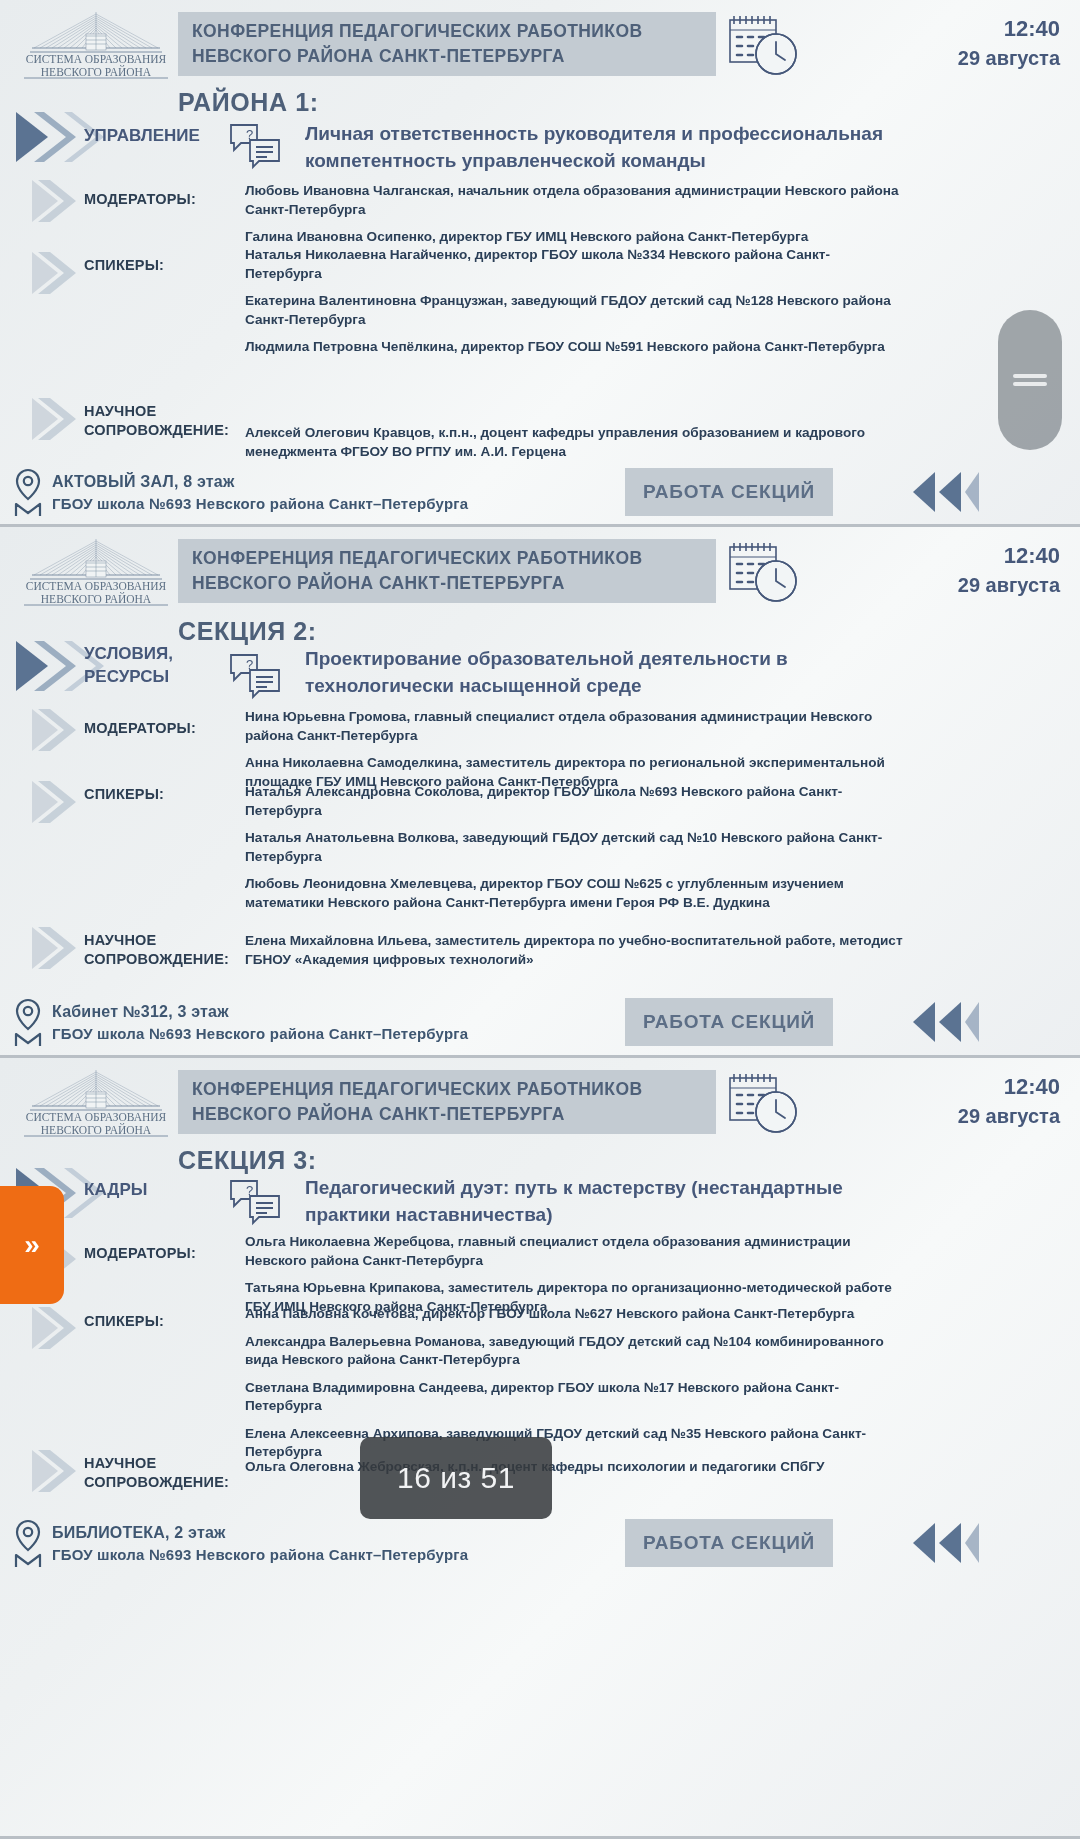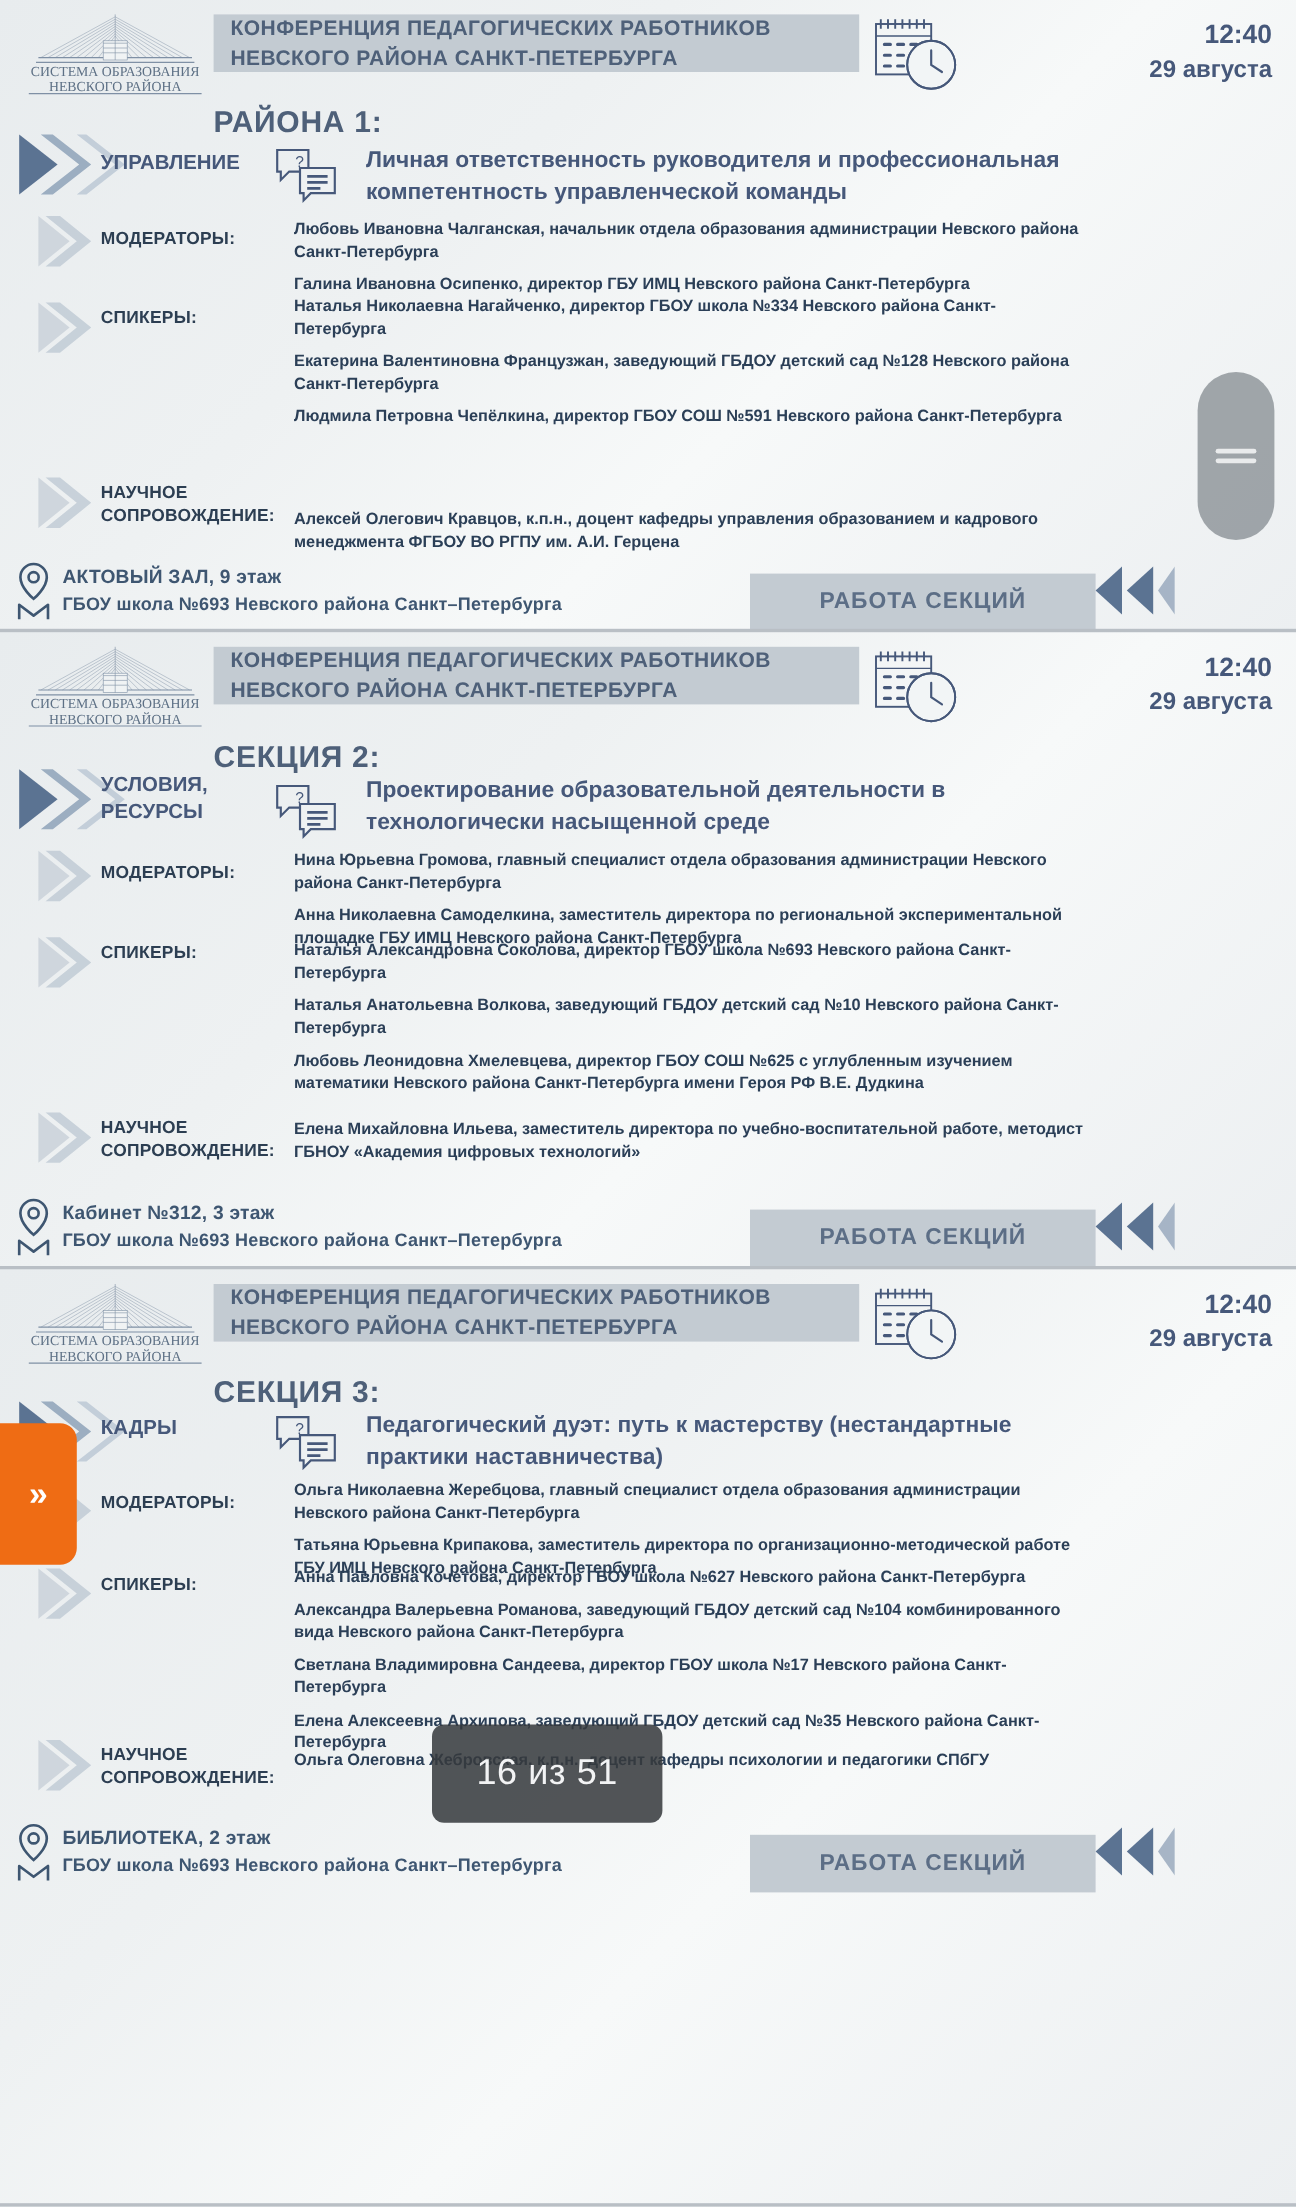--- a/index.html
+++ b/index.html
@@ -20,21 +20,21 @@
   .slide::after{
     content:""; position:absolute; left:0; right:0; bottom:0; height:3px;
     background:#b9bfc5;
   }
 
   
   .hdr { position:absolute; left:0; top:0; width:1080px; height:92px; }
   .logo { position:absolute; left:10px; top:4px; width:172px; height:80px; }
   .logo svg { display:block; }
   .title-bar {
-    position:absolute; left:178px; top:12px; width:538px; height:48px;
+    position:absolute; left:178px; top:12px; width:538px; height:64px;
     background:#c3cbd2; display:flex; flex-direction:column;
     justify-content:center; padding-left:14px;
   }
   .title-bar div {
     color:#4e6079; font-size:17.5px; font-weight:bold;
     letter-spacing:.4px; line-height:25px; white-space:nowrap;
   }
   .cal { position:absolute; left:726px; top:10px; width:74px; height:72px; }
   .when { position:absolute; left:812px; top:14px; width:258px; text-align:right; padding-right:10px;}
   .when .t { color:#46587a; font-size:22px; font-weight:bold; line-height:30px; }
@@ -71,21 +71,21 @@
   }
   .people p:last-child { margin-bottom:0; }
 
   
   .foot { position:absolute; left:0; width:1080px; height:62px; }
   .pin { position:absolute; left:10px; top:4px; width:36px; height:54px; }
   .place { position:absolute; left:52px; top:8px; width:560px; }
   .place .l1 { color:#3e5671; font-size:16px; font-weight:bold; line-height:23px; letter-spacing:.2px;}
   .place .l2 { color:#3e5671; font-size:15px; font-weight:bold; line-height:22px; letter-spacing:.2px;}
   .work-btn {
-    position:absolute; left:625px; top:16px; width:288px; height:48px;
+    position:absolute; left:625px; top:6px; width:208px; height:48px;
     background:#c3cbd2; display:flex; align-items:center; justify-content:center;
     color:#5c6e86; font-size:19px; font-weight:bold; letter-spacing:.8px;
   }
   .back-chev { position:absolute; left:895px; top:6px; width:84px; height:48px; }
 
   
   .scroll-pill {
     position:absolute; right:18px; top:310px; width:64px; height:140px;
     background:rgba(128,134,140,.72); border-radius:34px;
     display:flex; align-items:center; justify-content:center;
@@ -232,21 +232,21 @@
 
     <div class="foot" style="top:462px">
       <div class="pin">
         <svg viewBox="0 0 36 54" width="36" height="54" fill="none" stroke="#3e5671" stroke-width="2.2">
           <path d="M18 4 a11 11 0 0 1 11 11 c0 9-11 18-11 18 S7 24 7 15 A11 11 0 0 1 18 4z"></path>
           <circle cx="18" cy="15" r="4.2"></circle>
           <path d="M6 50 v-12 l12 9 l12-9 v12" stroke-linejoin="round"></path>
         </svg>
       </div>
       <div class="place">
-        <div class="l1">АКТОВЫЙ ЗАЛ, 9 этаж</div>
+        <div class="l1">АКТОВЫЙ ЗАЛ, 8 этаж</div>
         <div class="l2">ГБОУ школа №693  Невского района Санкт–Петербурга</div>
       </div>
       <div class="work-btn">РАБОТА СЕКЦИЙ</div>
       <div class="back-chev">
         <svg viewBox="0 0 84 48" width="84" height="48">
           <path d="M40 4 L40 44 L18 24 Z" fill="#5b7392"></path>
           <path d="M66 4 L66 44 L44 24 Z" fill="#5b7392"></path>
           <path d="M84 4 L84 44 L70 24 Z" fill="#93a5ba" opacity=".8"></path>
         </svg>
       </div>

